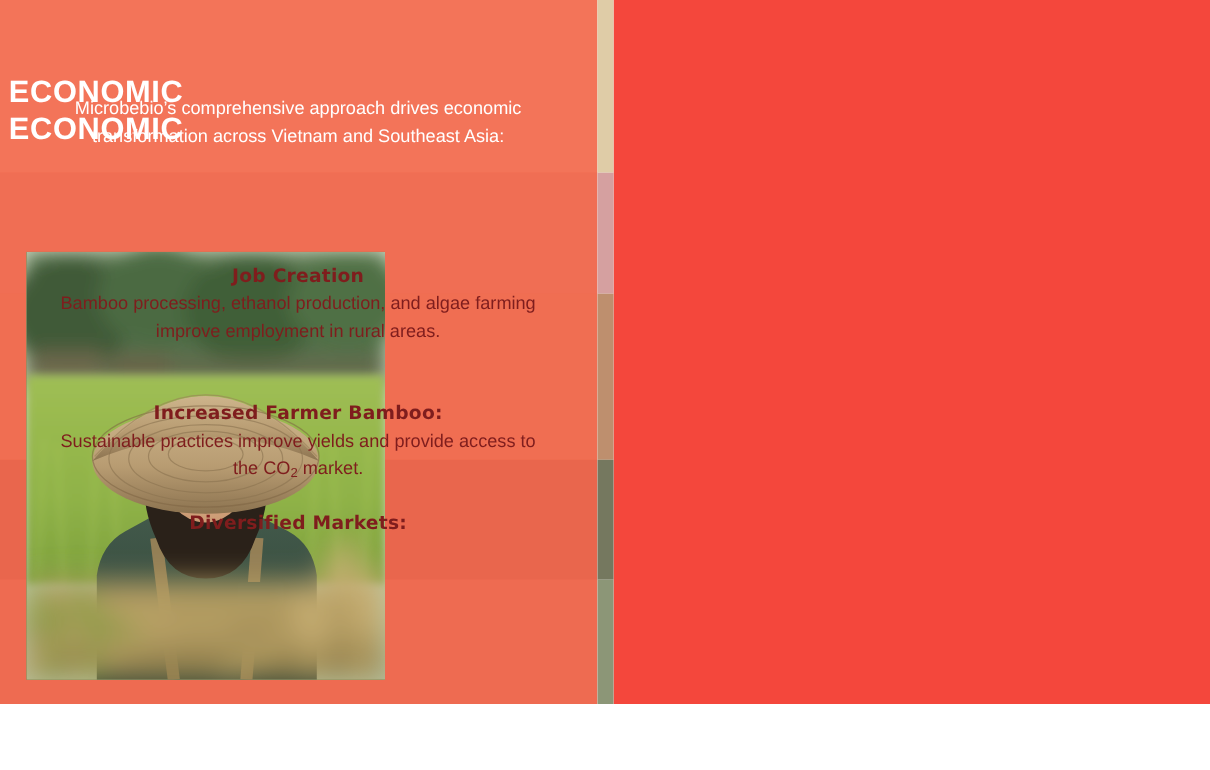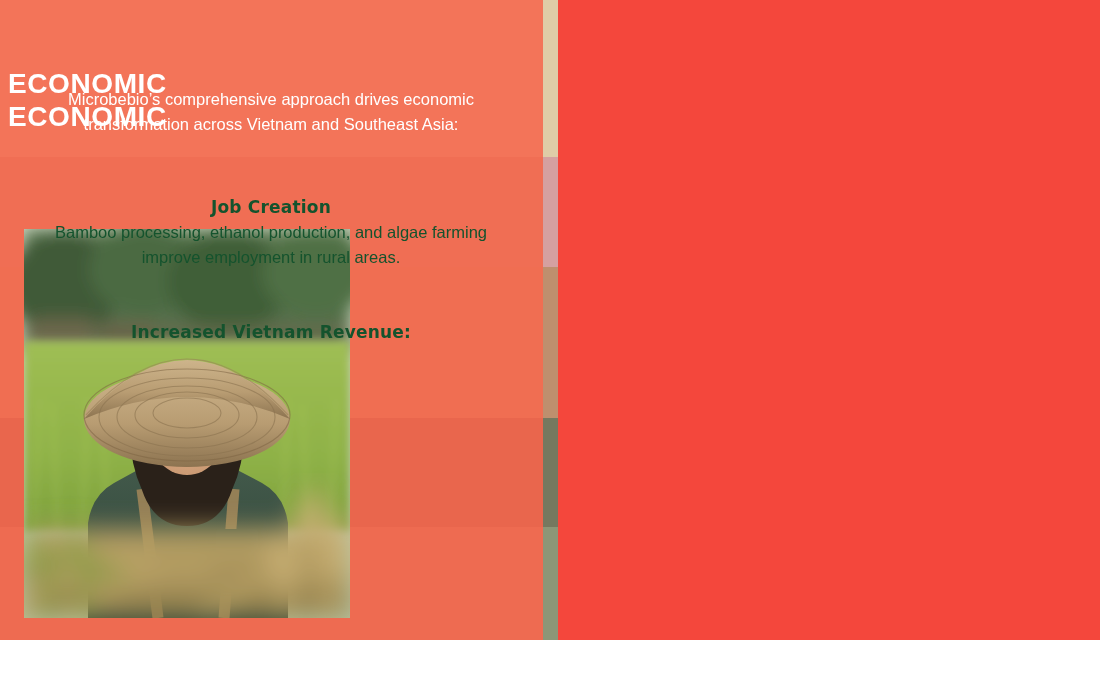--- a/index.html
+++ b/index.html
@@ -33,21 +33,21 @@
   .s3{top:267px;height:151px;background:#BE8F6E;}
   .s4{top:418px;height:109px;background:#75785F;}
   .s5{top:527px;height:113px;background:#8C9677;}
 
   
   .right-panel{position:absolute;left:558px;top:0;width:542px;height:640px;background:#F4473C;}
 
   .intro{position:absolute;left:50px;top:70px;width:442px;text-align:center;color:#ffffff;
     font-size:16.5px;line-height:25px;font-family:"Liberation Sans",sans-serif;}
 
-  .section{position:absolute;width:458px;left:42px;text-align:center;color:#14532d;}
+  .section{position:absolute;width:458px;left:42px;text-align:center;color:#7f1d1d;margin-top:44px;}
   .sec-head{font-weight:bold;font-size:17px;line-height:25px;letter-spacing:0.2px;
      font-family:"DejaVu Sans",sans-serif;}
   .sec-body{font-size:16.5px;line-height:25px;font-family:"Liberation Sans",sans-serif;}
   .s-job{top:195px;}
   .s-rev{top:320px;}
   .s-div{top:420px;}
   sub{font-size:0.72em;vertical-align:-0.22em;}
 
   
   .footer{position:absolute;left:0;top:640px;width:1100px;height:60px;background:#ffffff;}
@@ -221,24 +221,26 @@
   <div class="right-panel"></div>
 
   <p class="intro">Microbebio’s comprehensive approach drives economic transformation across Vietnam and Southeast Asia:</p>
 
   <div class="section s-job">
     <div class="sec-head">Job Creation</div>
     <div class="sec-body">Bamboo processing, ethanol production, and algae farming improve employment in rural areas.</div>
   </div>
 
   <div class="section s-rev">
-    <div class="sec-head">Increased Vietnam Revenue:</div>
+    <div class="sec-head">Increased Farmer Bamboo:</div>
+    <div class="sec-body"><span>Sustainable practices improve yields and provide access to the CO</span><sub>2</sub><span> market.</span></div>
   </div>
 
   <div class="section s-div">
+    <div class="sec-head">Diversified Markets:</div>
   </div>
 
   <div class="footer">
     
     
     
     
   </div>
 
 </div>

